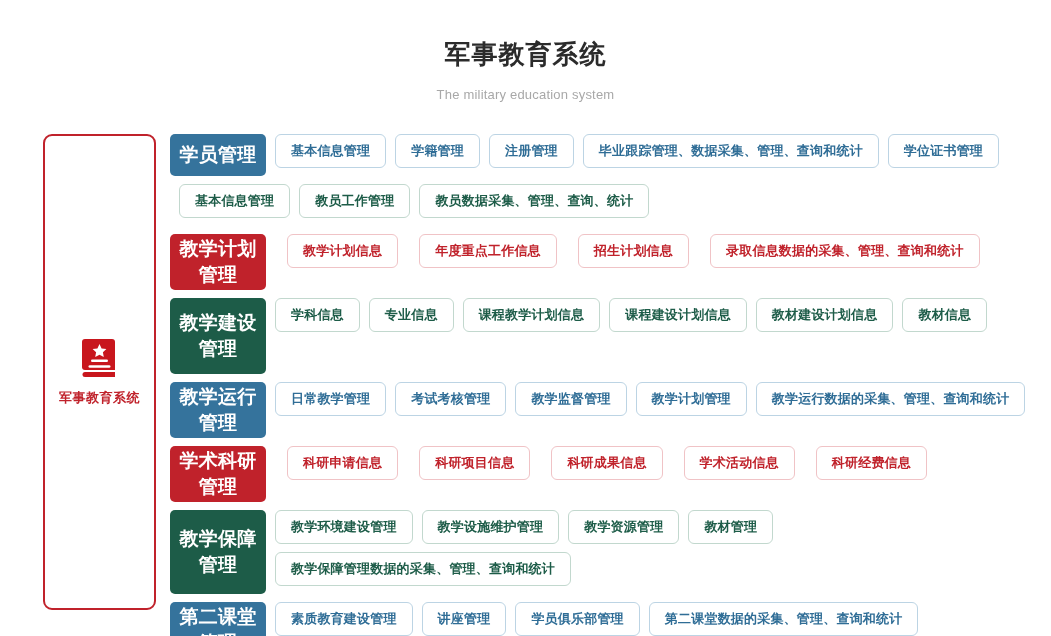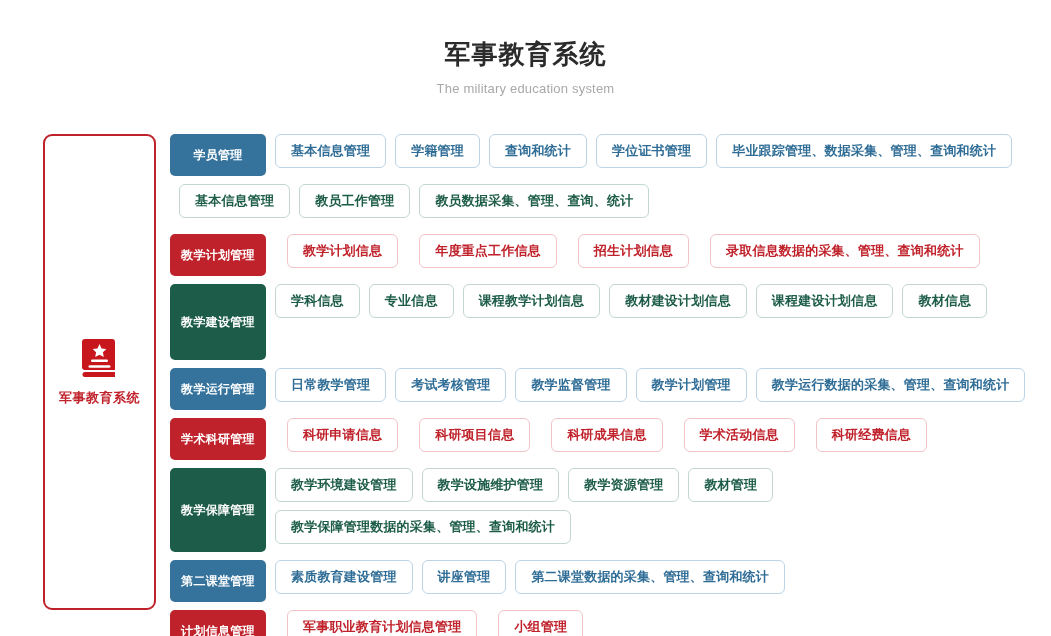--- a/index.html
+++ b/index.html
@@ -23,21 +23,21 @@
   .title {
     font-size: 26px;
     font-weight: bold;
     color: #2b2b2b;
     letter-spacing: 1px;
     line-height: 32px;
   }
   .subtitle {
     font-size: 13px;
     color: #a8a8a8;
-    margin-top: 11px;
+    margin-top: 17px;
     line-height: 16px;
     letter-spacing: .2px;
   }
 
   
   .layout {
     position: absolute;
     top: 134px;
     left: 0;
     right: 0;
@@ -80,21 +80,21 @@
     display: flex;
     align-items: stretch;
     margin-bottom: 8px;
   }
   .row-label {
     flex: 0 0 auto;
     width: 96px;
     min-height: 34px;
     border-radius: 5px;
     color: #ffffff;
-    font-size: 12px;
+    font-size: 19px;
     font-weight: bold;
     display: flex;
     align-items: center;
     justify-content: center;
     text-align: center;
     letter-spacing: .3px;
     box-sizing: border-box;
     padding: 2px 3px;
   }
   .row-label.blue  { background: #35739c; }
@@ -153,23 +153,23 @@
     </span>
     <span class="brand-label">军事教育系统</span>
   </div>
 
   <div class="rows">
       <div class="row">
         <div class="row-label blue">学员管理</div>
         <div class="row-items">
           <div class="chip blue">基本信息管理</div>
           <div class="chip blue">学籍管理</div>
-          <div class="chip blue">查询和统计</div>
+          <div class="chip blue">注册管理</div>
+          <div class="chip blue">毕业跟踪管理、数据采集、管理、查询和统计</div>
           <div class="chip blue">学位证书管理</div>
-          <div class="chip blue">毕业跟踪管理、数据采集、管理、查询和统计</div>
         </div>
       </div>
       <div class="row">
         <div class="row-items">
           <div class="chip green">基本信息管理</div>
           <div class="chip green">教员工作管理</div>
           <div class="chip green">教员数据采集、管理、查询、统计</div>
         </div>
       </div>
       <div class="row">
@@ -180,22 +180,22 @@
           <div class="chip red">招生计划信息</div>
           <div class="chip red">录取信息数据的采集、管理、查询和统计</div>
         </div>
       </div>
       <div class="row tall">
         <div class="row-label green">教学建设管理</div>
         <div class="row-items">
           <div class="chip green">学科信息</div>
           <div class="chip green">专业信息</div>
           <div class="chip green">课程教学计划信息</div>
+          <div class="chip green">课程建设计划信息</div>
           <div class="chip green">教材建设计划信息</div>
-          <div class="chip green">课程建设计划信息</div>
           <div class="chip green">教材信息</div>
         </div>
       </div>
       <div class="row">
         <div class="row-label blue">教学运行管理</div>
         <div class="row-items">
           <div class="chip blue">日常教学管理</div>
           <div class="chip blue">考试考核管理</div>
           <div class="chip blue">教学监督管理</div>
           <div class="chip blue">教学计划管理</div>
@@ -220,20 +220,21 @@
           <div class="chip green">教学资源管理</div>
           <div class="chip green">教材管理</div>
           <div class="chip green">教学保障管理数据的采集、管理、查询和统计</div>
         </div>
       </div>
       <div class="row">
         <div class="row-label blue">第二课堂管理</div>
         <div class="row-items">
           <div class="chip blue">素质教育建设管理</div>
           <div class="chip blue">讲座管理</div>
+          <div class="chip blue">学员俱乐部管理</div>
           <div class="chip blue">第二课堂数据的采集、管理、查询和统计</div>
         </div>
       </div>
       <div class="row">
         <div class="row-label red">计划信息管理</div>
         <div class="row-items">
           <div class="chip red">军事职业教育计划信息管理</div>
           <div class="chip red">小组管理</div>
         </div>
       </div>

